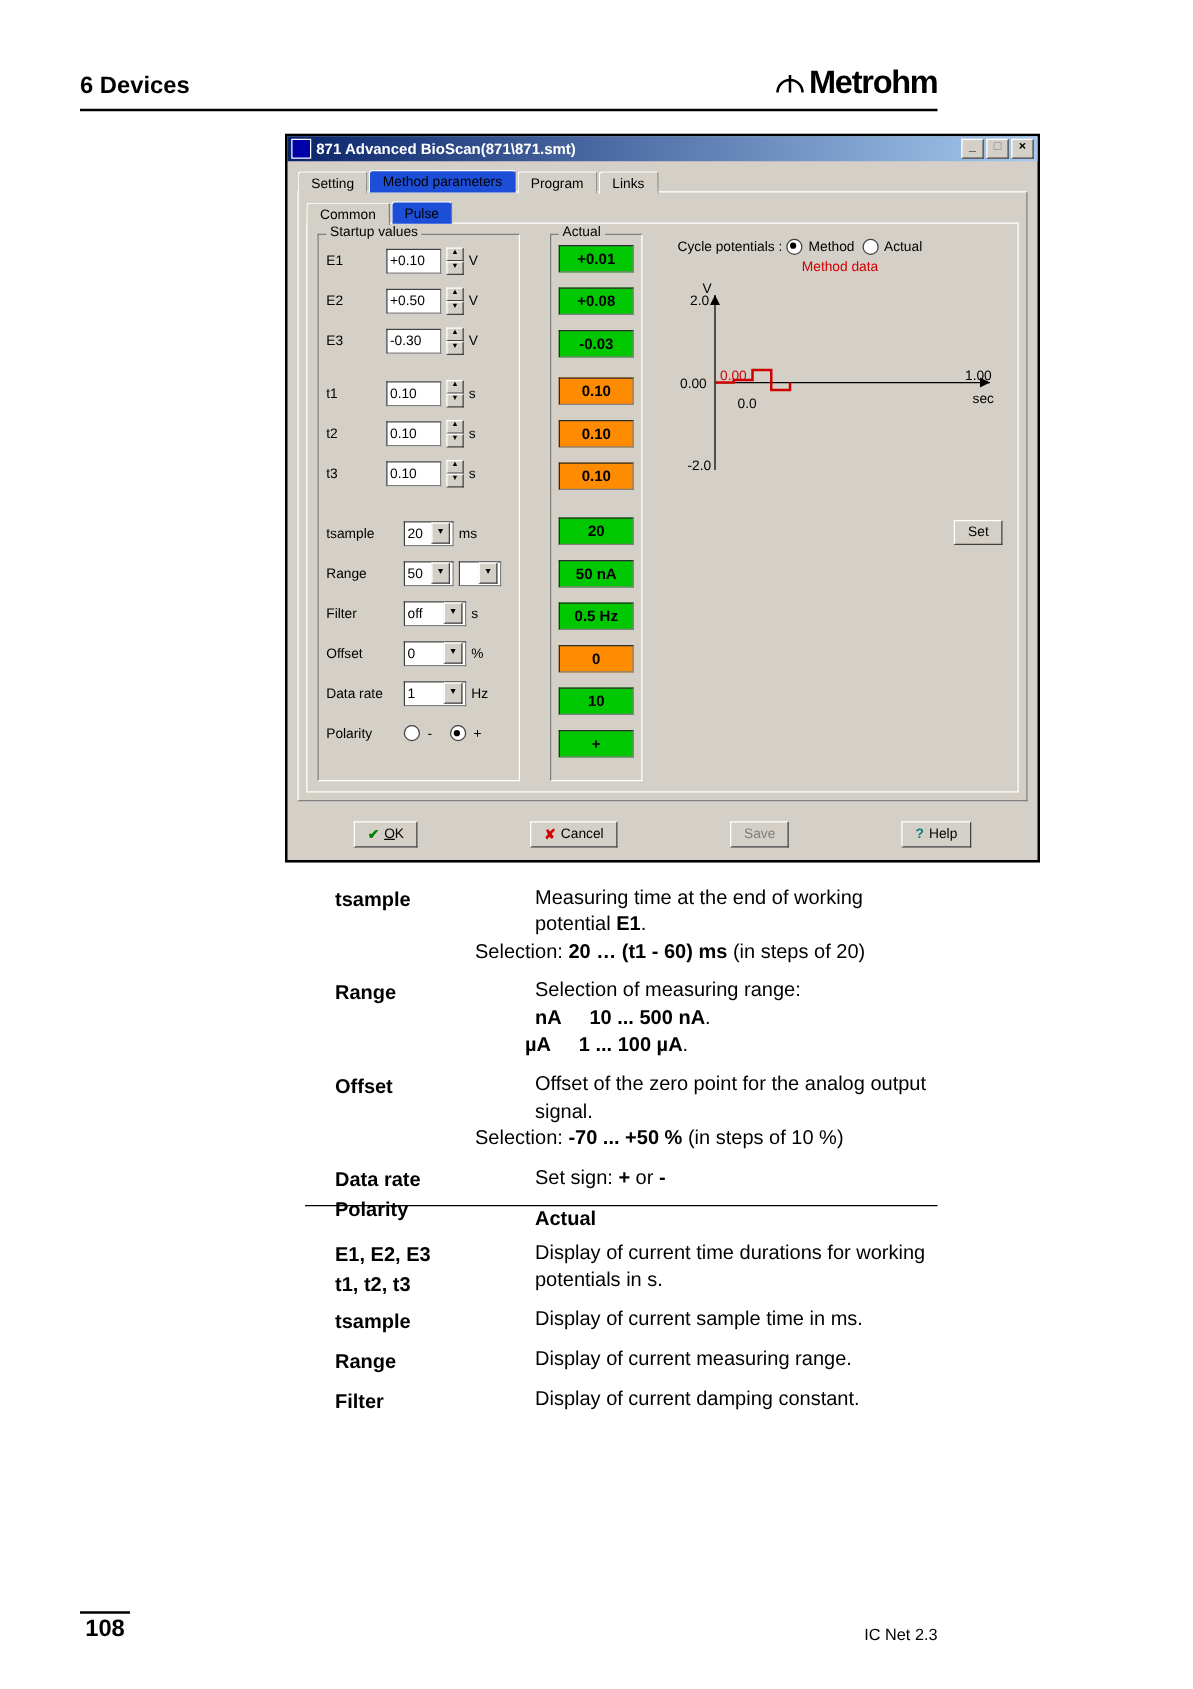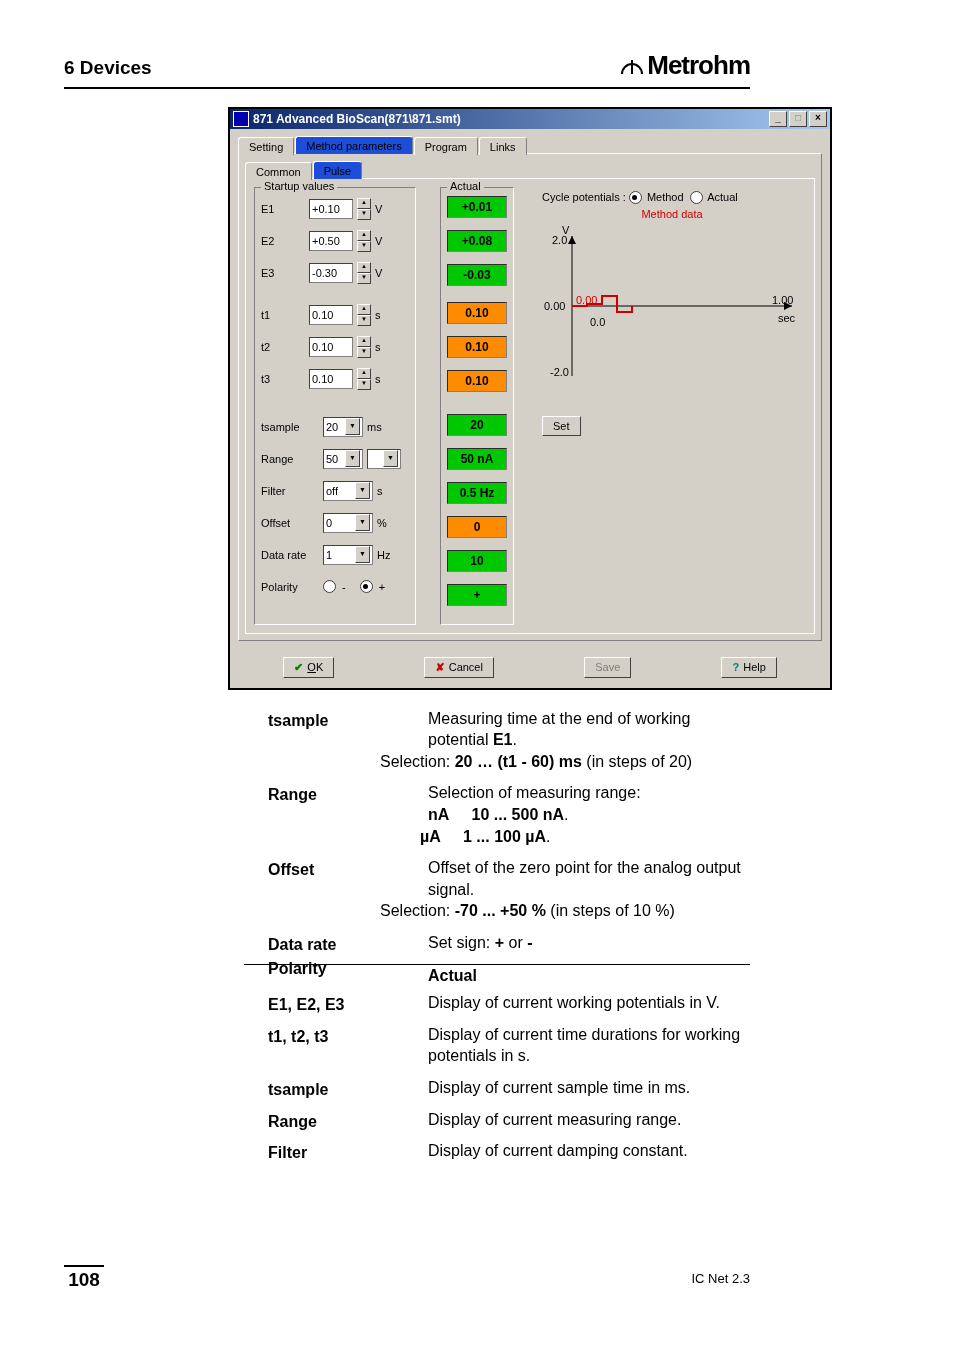--- a/index.html
+++ b/index.html
@@ -44,21 +44,21 @@
 .btn.dis{color:#808080}
 .btnrow{display:flex;justify-content:space-around;padding:8px 8px 10px 8px}
 .chart{border:none;padding:4px;font-size:11px}
 .chart svg{display:block;margin-top:6px}
 .defs{margin:18px 0 0 204px;font-size:16px;line-height:1.35}
 .defs dl{margin:0}
 .defs dt{float:left;clear:left;width:160px;font-weight:bold;padding-top:2px}
 .defs dd{margin:0 0 10px 112px}
 .hrline{border-top:1px solid #000;margin:6px 0 6px -24px;padding-left:24px}
 .sub{margin-left:40px}
-.ftr{position:absolute;bottom:60px;left:64px;right:64px;display:flex;justify-content:space-between;align-items:center;font-size:13px}
+.ftr{position:absolute;bottom:36px;left:64px;right:64px;display:flex;justify-content:space-between;align-items:flex-end;font-size:13px}
 .ftr .pg{font-size:19px;font-weight:bold;border-top:2px solid #000;padding-top:2px;min-width:40px;text-align:center}
 .u{text-decoration:underline}
 </style>
 </head>
 <body>
 
 <div class="page">
 
   <div class="hdr">
     <div class="hdr-left">6 Devices</div>
@@ -242,21 +242,21 @@
             <text x="8" y="150" font-size="11">-2.0</text>
             <text x="20" y="8" font-size="11">V</text>
             <text x="34" y="78" font-size="11" fill="#d00000">0.00</text>
             <text x="230" y="78" font-size="11">1.00</text>
             <text x="236" y="96" font-size="11">sec</text>
             <text x="48" y="100" font-size="11">0.0</text>
             <path d="M30 80 L45 80 L45 78 L60 78 L60 70 L75 70 L75 86 L90 86 L90 80" fill="none" stroke="#d00000" stroke-width="2"></path>
             <polygon points="30,10 26,18 34,18" fill="#000"></polygon>
             <polygon points="250,80 242,76 242,84" fill="#000"></polygon>
           </svg>
-          <div style="text-align:left;margin-top:30px">
+          <div style="text-align:right;margin-top:30px">
             <span class="btn">Set</span>
           </div>
         </div>
       </div>
     </div>
 
     <div class="btnrow">
       <span class="btn">
           <span class="ic" style="color:#008000">✔</span>
           <span><span class="u">O</span>K</span>
@@ -292,21 +292,20 @@
       <dt>Data rate</dt>
 
       <dt>Polarity</dt>
       <dd><span>Set sign: </span><b>+</b><span> or </span><b>-</b></dd>
     </dl>
 
     <div class="hrline"><b>Actual</b></div>
 
     <dl>
       <dt>E1, E2, E3</dt>
-        <dd>Display of current working potentials in V.</dd>
       <dt>t1, t2, t3</dt>
         <dd>Display of current time durations for working potentials in s.</dd>
       <dt>tsample</dt>
         <dd>Display of current sample time in ms.</dd>
       <dt>Range</dt>
         <dd>Display of current measuring range.</dd>
       <dt>Filter</dt>
         <dd>Display of current damping constant.</dd>
     </dl>
   </div>

